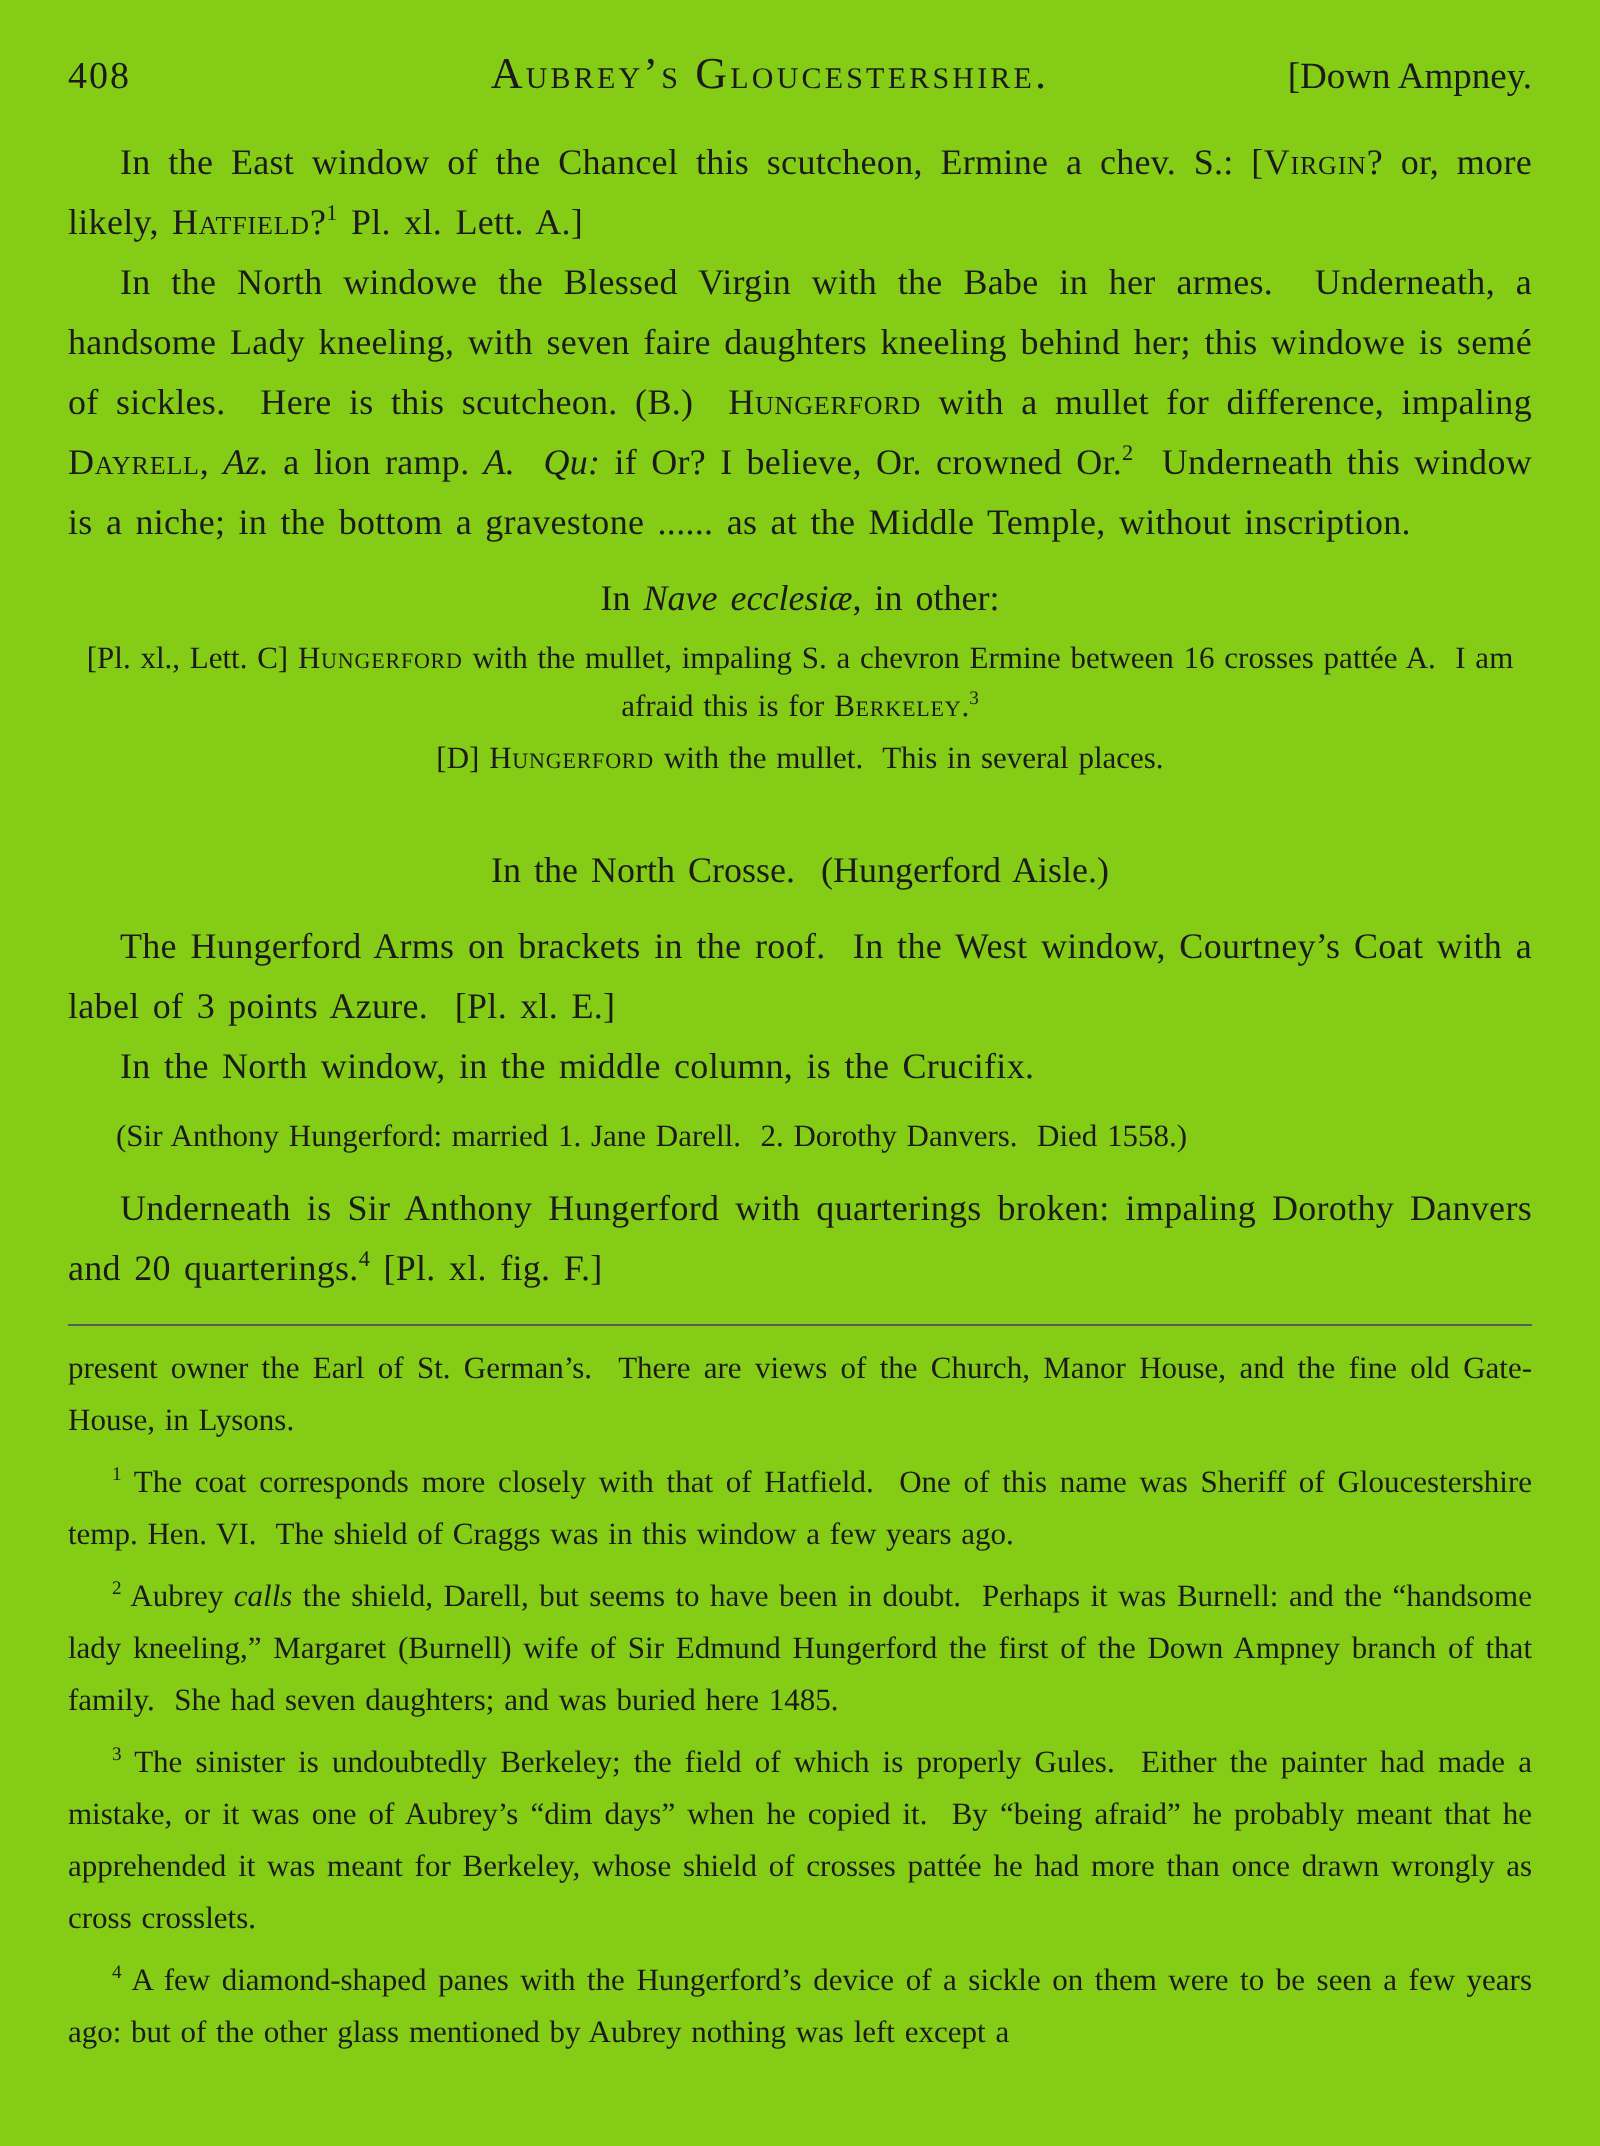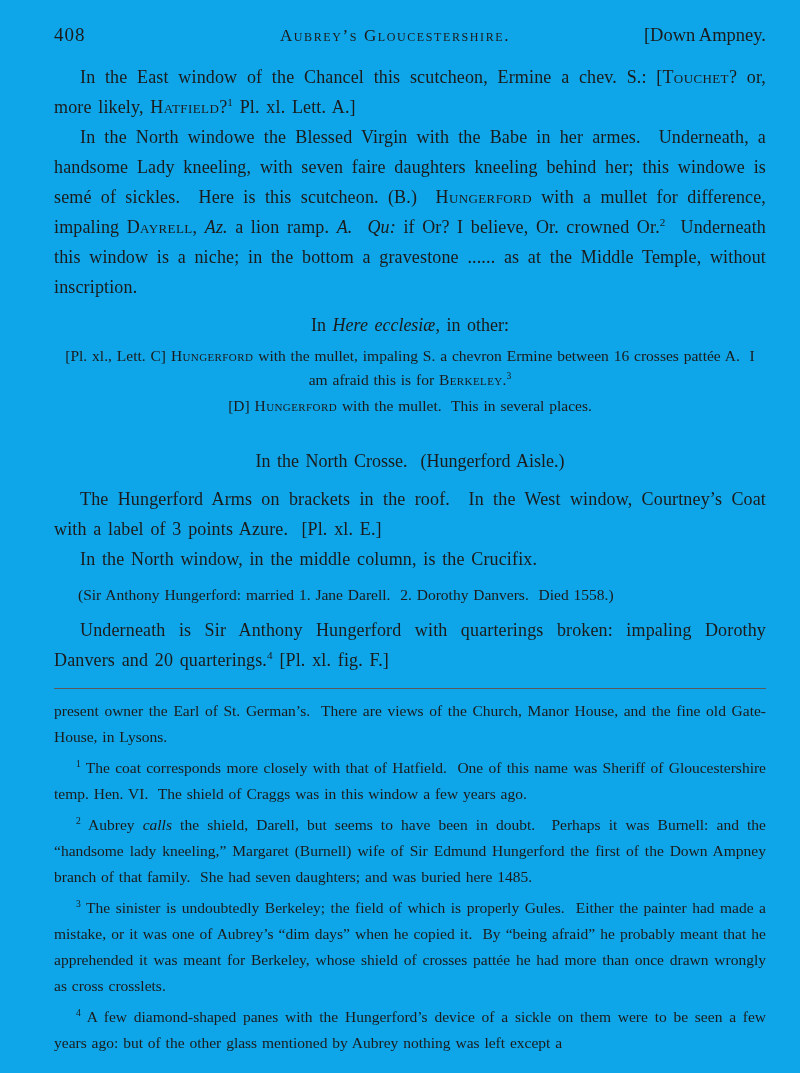--- a/index.html
+++ b/index.html
@@ -1,38 +1,38 @@
 <!DOCTYPE html>
 <html><head>
 <meta charset="utf-8">
 <style>
   html, body { margin: 0; padding: 0; background: #ffffff; }
   .page {
     position: relative;
     width: 800px;
     height: 1073px;
     box-sizing: border-box;
-    background: #0ea5e9;
+    background: #84cc16;
     color: #1b1b1b;
-    padding: 24px 34px 0 54px;
+    padding: 24px 34px 0 34px;
     overflow: hidden;
     font-family: "Liberation Serif", serif;
   }
   
   .hdr {
     display: flex;
     align-items: baseline;
     margin-bottom: 16px;
   }
   .pgnum { width: 130px; font-size: 19px; letter-spacing: 1px; }
   .runtitle {
     flex: 1;
     text-align: center;
     font-variant: small-caps;
-    font-size: 17px;
+    font-size: 22px;
     letter-spacing: 1.6px;
   }
   .rhead {
     width: 160px;
     text-align: right;
     font-size: 18.5px;
   }
   
   .para {
     margin: 0;
@@ -100,25 +100,25 @@
 <body>
 
 <div class="page">
 
   <div class="hdr">
     <span class="pgnum">408</span>
     <span class="runtitle">Aubrey’s Gloucestershire.</span>
     <span class="rhead">[Down Ampney.</span>
   </div>
 
-  <p class="para"><span>In the East window of the Chancel this scutcheon, Ermine a chev. S.: [</span><span class="s-sc">Touchet</span><span>? or, more likely, </span><span class="s-sc">Hatfield</span><span>?</span><span class="s-sup">1</span><span> Pl. xl. Lett. A.]</span></p>
+  <p class="para"><span>In the East window of the Chancel this scutcheon, Ermine a chev. S.: [</span><span class="s-sc">Virgin</span><span>? or, more likely, </span><span class="s-sc">Hatfield</span><span>?</span><span class="s-sup">1</span><span> Pl. xl. Lett. A.]</span></p>
 
   <p class="para"><span>In the North windowe the Blessed Virgin with the Babe in her armes.  Underneath, a handsome Lady kneeling, with seven faire daughters kneeling behind her; this windowe is semé of sickles.  Here is this scutcheon. (B.)  </span><span class="s-sc">Hungerford</span><span> with a mullet for difference, impaling </span><span class="s-sc">Dayrell</span><span>, </span><span class="s-i">Az.</span><span> a lion ramp. </span><span class="s-i">A.</span><span>  </span><span class="s-i">Qu:</span><span> if Or? I believe, Or. crowned Or.</span><span class="s-sup">2</span><span>  Underneath this window is a niche; in the bottom a gravestone ...... as at the Middle Temple, without inscription.</span></p>
 
-  <p class="heading"><span>In </span><span class="s-i">Here ecclesiæ</span><span>, in other:</span></p>
+  <p class="heading"><span>In </span><span class="s-i">Nave ecclesiæ</span><span>, in other:</span></p>
 
   <p class="note-center"><span>[Pl. xl., Lett. C] </span><span class="s-sc">Hungerford</span><span> with the mullet, impaling S. a chevron Ermine between 16 crosses pattée A.  I am afraid this is for </span><span class="s-sc">Berkeley</span><span>.</span><span class="s-sup">3</span></p>
 
   <p class="note-center"><span>[D] </span><span class="s-sc">Hungerford</span><span> with the mullet.  This in several places.</span></p>
 
   <p class="heading h2gap"><span>In the North Crosse.  (Hungerford Aisle.)</span></p>
 
   <p class="para mt6"><span>The Hungerford Arms on brackets in the roof.  In the West window, Courtney’s Coat with a label of 3 points Azure.  [Pl. xl. E.]</span></p>
 
   <p class="para"><span>In the North window, in the middle column, is the Crucifix.</span></p>

